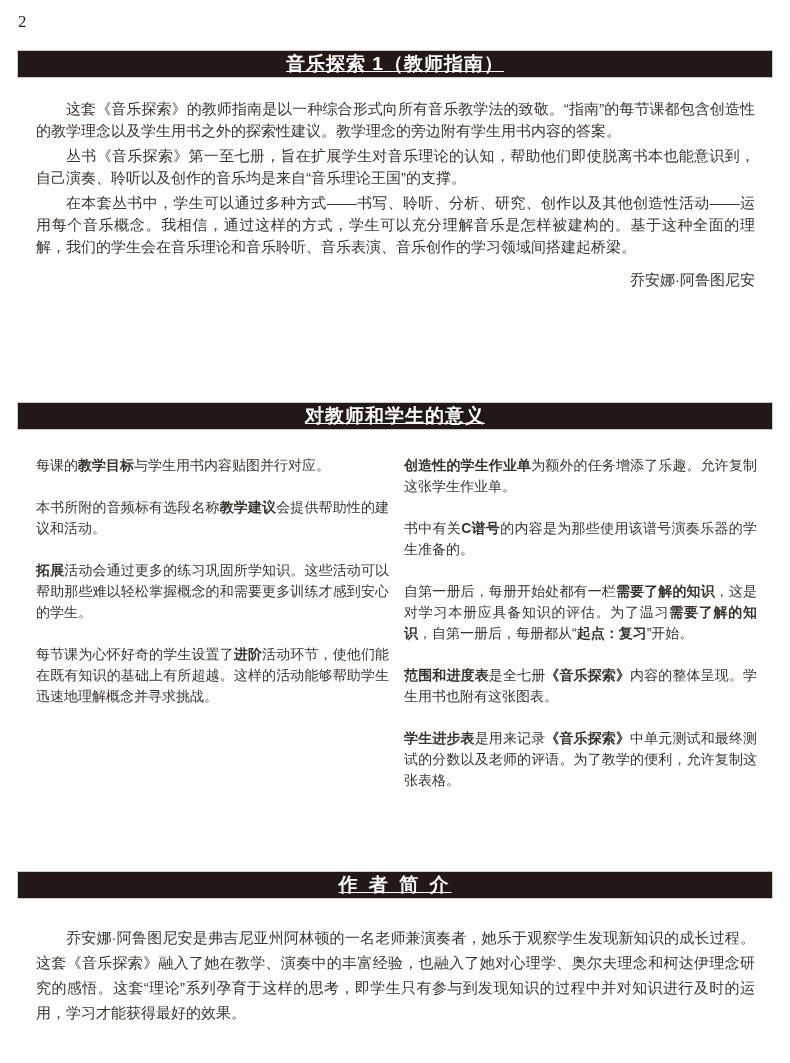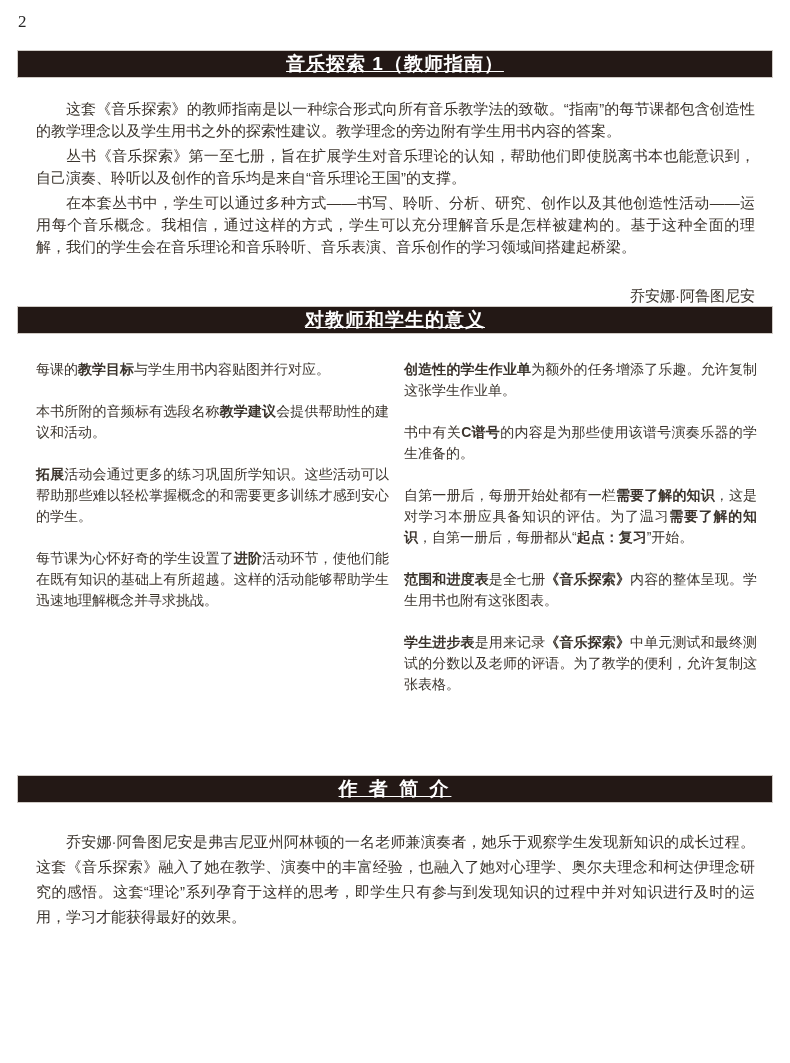--- a/index.html
+++ b/index.html
@@ -27,31 +27,31 @@
     border: 1px solid #cfcac5;
     text-align: center;
     font-weight: bold;
     font-size: 19px;
     height: 26px;
     line-height: 26px;
     letter-spacing: 1px;
     text-decoration: underline;
   }
   #banner-main { margin-top: 50px; }
-  #banner-significance { }
+  #banner-significance { margin-top: 112px; }
   #banner-author { margin-top: 80px; letter-spacing: 3px; }
   .intro {
     margin: 20px 35px 0 36px;
     font-size: 15px;
     line-height: 22px;
     text-align: justify;
   }
   .intro p { margin: 0 0 3px 0; text-indent: 2em; }
   .attribution {
-    margin: 29px 35px 0 0;
+    margin: 13px 35px 0 0;
     text-align: right;
     font-size: 15px;
   }
   .columns {
     display: flex;
     gap: 15px;
     margin: 25px 33px 0 36px;
     font-size: 14px;
     line-height: 21px;
     text-align: justify;

